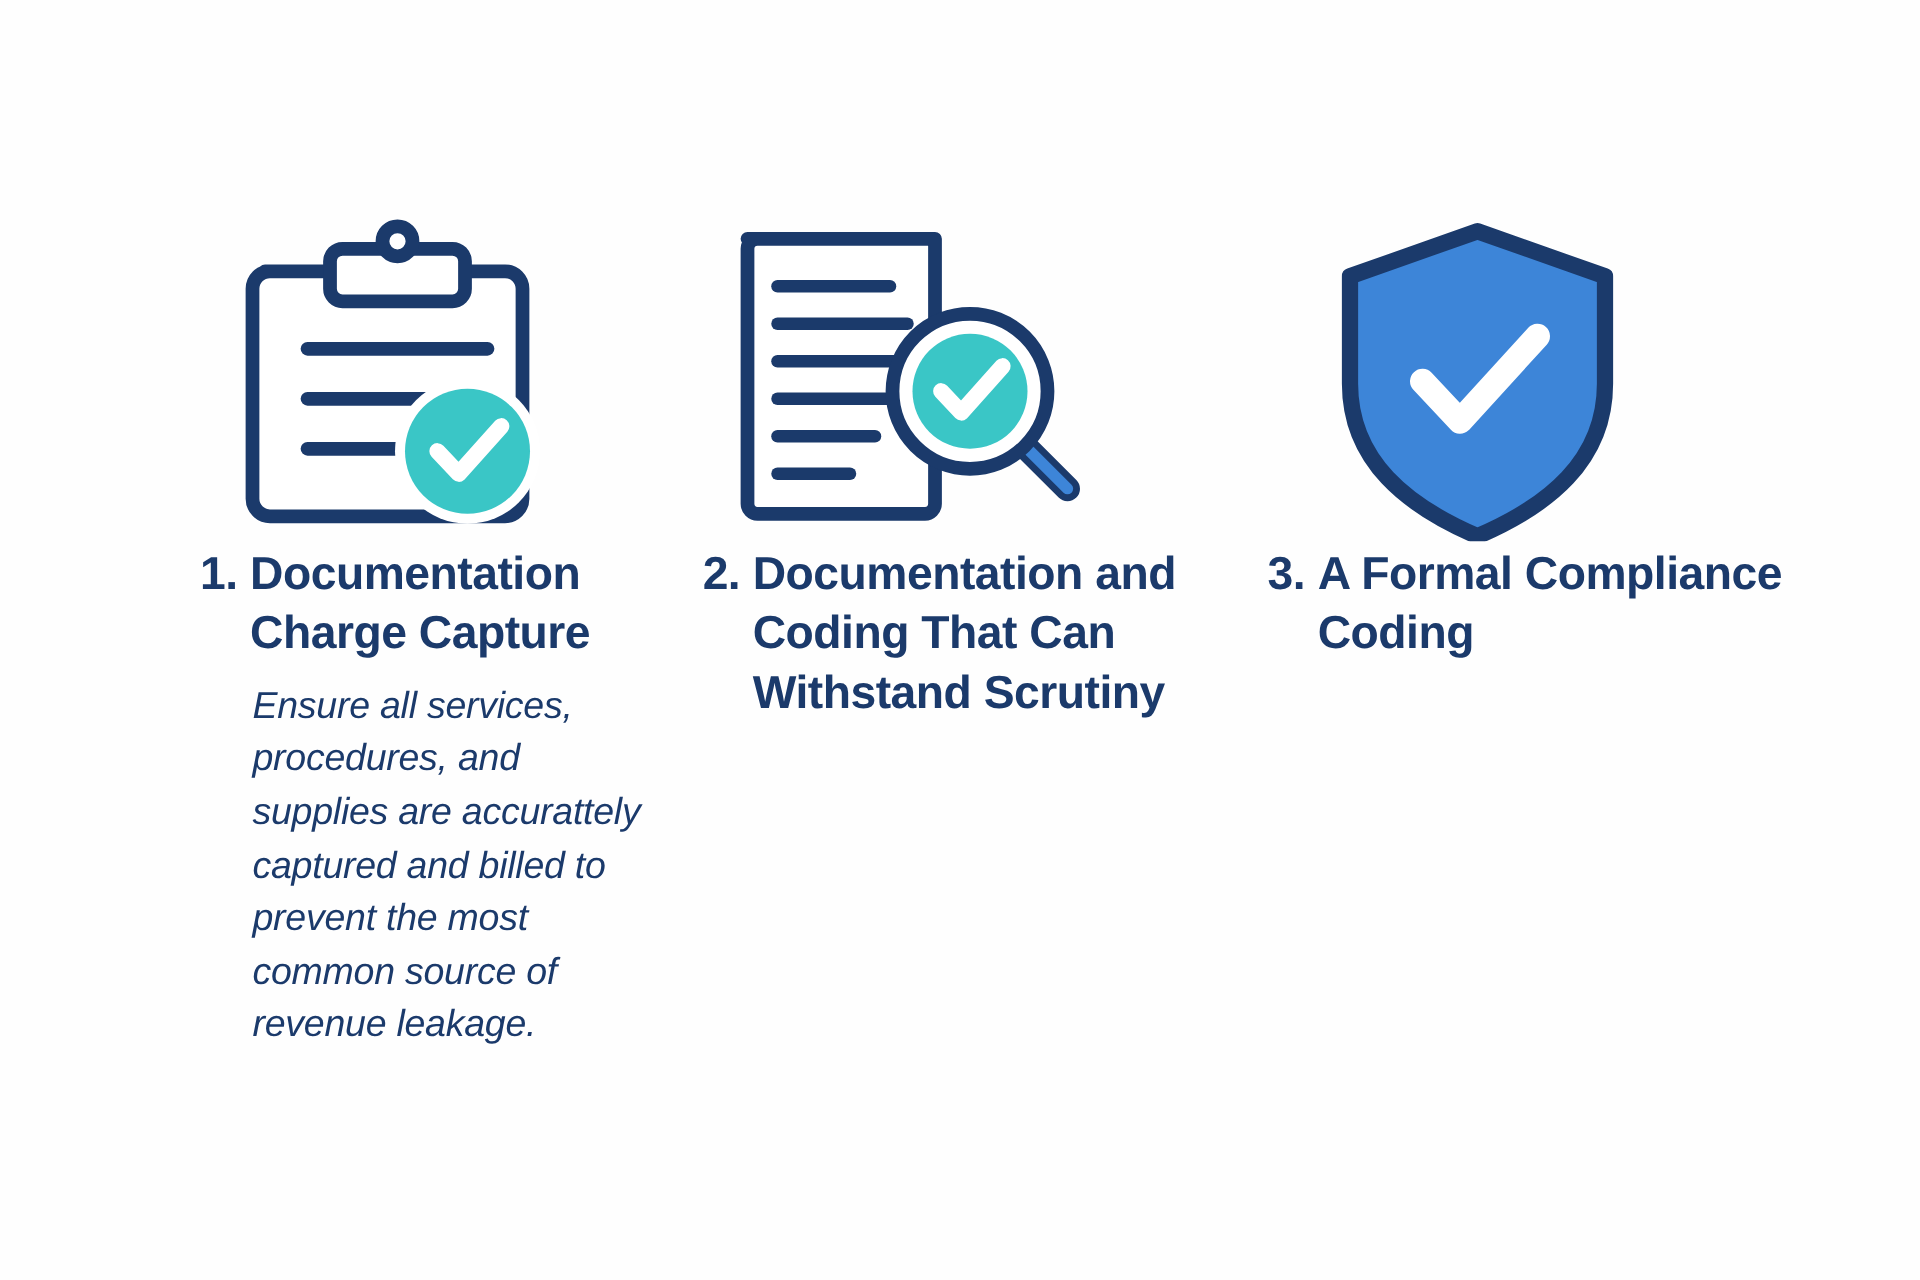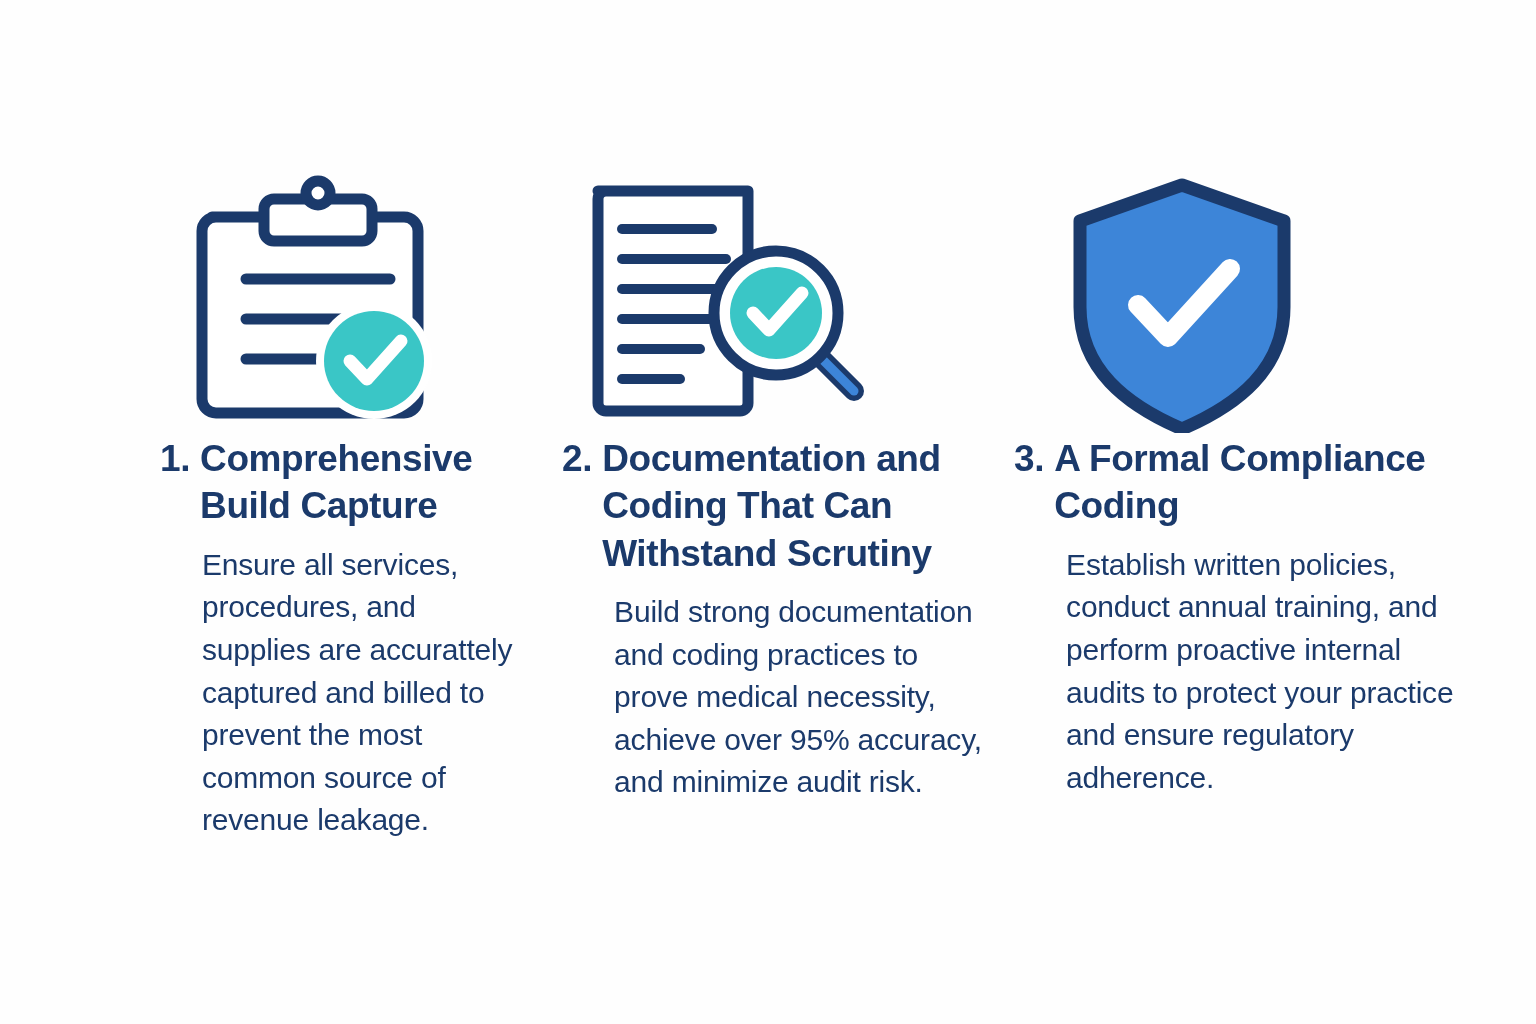--- a/index.html
+++ b/index.html
@@ -65,21 +65,21 @@
   .body-text {
     font-size: 30px;
     line-height: 1.42;
     color: #1b3a6b;
     letter-spacing: -0.2px;
     font-weight: 400;
   }
   .col-1 .heading, .col-1 .body-text { padding-left: 10px; }
   .col-2 .heading, .col-2 .body-text { padding-left: 0px; }
   .col-3 .heading, .col-3 .body-text { padding-left: 0px; }
-  .col-1 .body-text { padding-left: 52px; }
+  .col-1 .body-text { padding-left: 52px; font-style: italic; }
   .col-2 .body-text { padding-left: 52px; }
   .col-3 .body-text { padding-left: 52px; }
 </style>
 </head>
 <body>
 
 <div class="board">
   <div class="columns">
 
     <div class="col col-1">
@@ -95,21 +95,21 @@
           <line x1="68" y1="146" x2="212" y2="146" stroke="#1b3a6b" stroke-width="11" stroke-linecap="round"></line>
           <line x1="68" y1="186" x2="164" y2="186" stroke="#1b3a6b" stroke-width="11" stroke-linecap="round"></line>
 
           <circle cx="196" cy="188" r="58" fill="#ffffff"></circle>
           <circle cx="196" cy="188" r="50" fill="#3ac6c6"></circle>
           <path d="M172 188 l17 18 l34 -38" fill="none" stroke="#ffffff" stroke-width="13" stroke-linecap="round" stroke-linejoin="round"></path>
         </svg>
       </div>
       <div class="heading">
         <span class="num">1.</span>
-        <span class="htext">Comprehensive Build Capture</span>
+        <span class="htext">Documentation Charge Capture</span>
       </div>
       <div class="body-text">Ensure all services, procedures, and supplies are accurattely captured and billed to prevent the most common source of revenue leakage.</div>
     </div>
 
     <div class="col col-2">
       <div class="icon-wrap c2">
         <svg width="320" height="260" viewBox="0 0 320 260" xmlns="http://www.w3.org/2000/svg">
 
           <path d="M18 18 h150 l0 0 v212 a8 8 0 0 1 -8 8 h-134 a8 8 0 0 1 -8 -8 v-204 a8 8 0 0 1 8 -8 z" fill="#ffffff" stroke="#1b3a6b" stroke-width="11" stroke-linejoin="round"></path>
 
@@ -125,31 +125,29 @@
 
           <circle cx="196" cy="140" r="62" fill="#ffffff" stroke="#1b3a6b" stroke-width="11"></circle>
           <circle cx="196" cy="140" r="46" fill="#3ac6c6"></circle>
           <path d="M173 140 l16 17 l33 -37" fill="none" stroke="#ffffff" stroke-width="13" stroke-linecap="round" stroke-linejoin="round"></path>
         </svg>
       </div>
       <div class="heading">
         <span class="num">2.</span>
         <span class="htext">Documentation and Coding That Can Withstand Scrutiny</span>
       </div>
-      <div class="body-text">Build strong documentation and coding practices to prove medical necessity, achieve over 95% accuracy, and minimize audit risk.</div>
     </div>
 
     <div class="col col-3">
       <div class="icon-wrap c3">
         <svg width="260" height="260" viewBox="0 0 260 260" xmlns="http://www.w3.org/2000/svg">
           <path d="M130 12 L232 48 v86 c0 62 -46 98 -102 122 c-56 -24 -102 -60 -102 -122 v-86 z" fill="#3d85d8" stroke="#1b3a6b" stroke-width="13" stroke-linejoin="round"></path>
           <path d="M86 132 l30 32 l62 -68" fill="none" stroke="#ffffff" stroke-width="20" stroke-linecap="round" stroke-linejoin="round"></path>
         </svg>
       </div>
       <div class="heading">
         <span class="num">3.</span>
         <span class="htext">A Formal Compliance Coding</span>
       </div>
-      <div class="body-text">Establish written policies, conduct annual training, and perform proactive internal audits to protect your practice and ensure regulatory adherence.</div>
     </div>
 
   </div>
 </div>
 
 </body></html>

